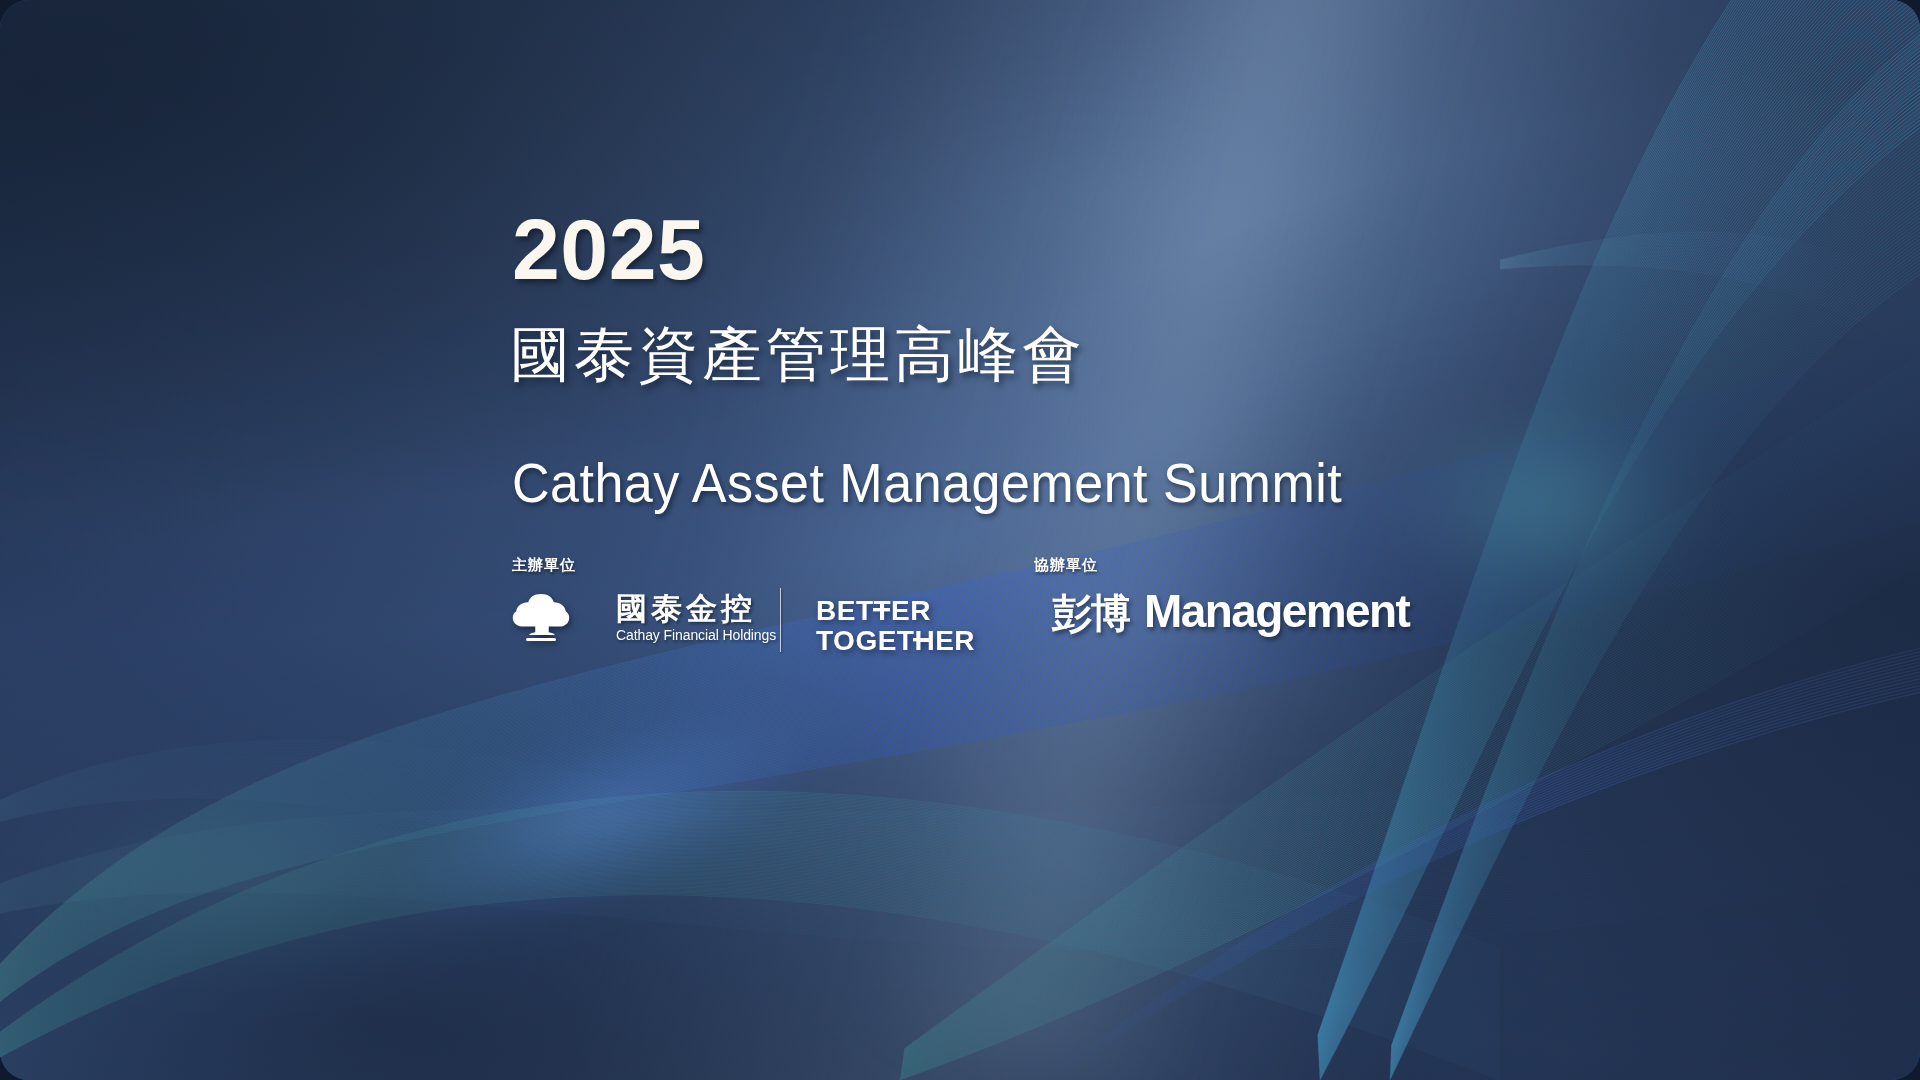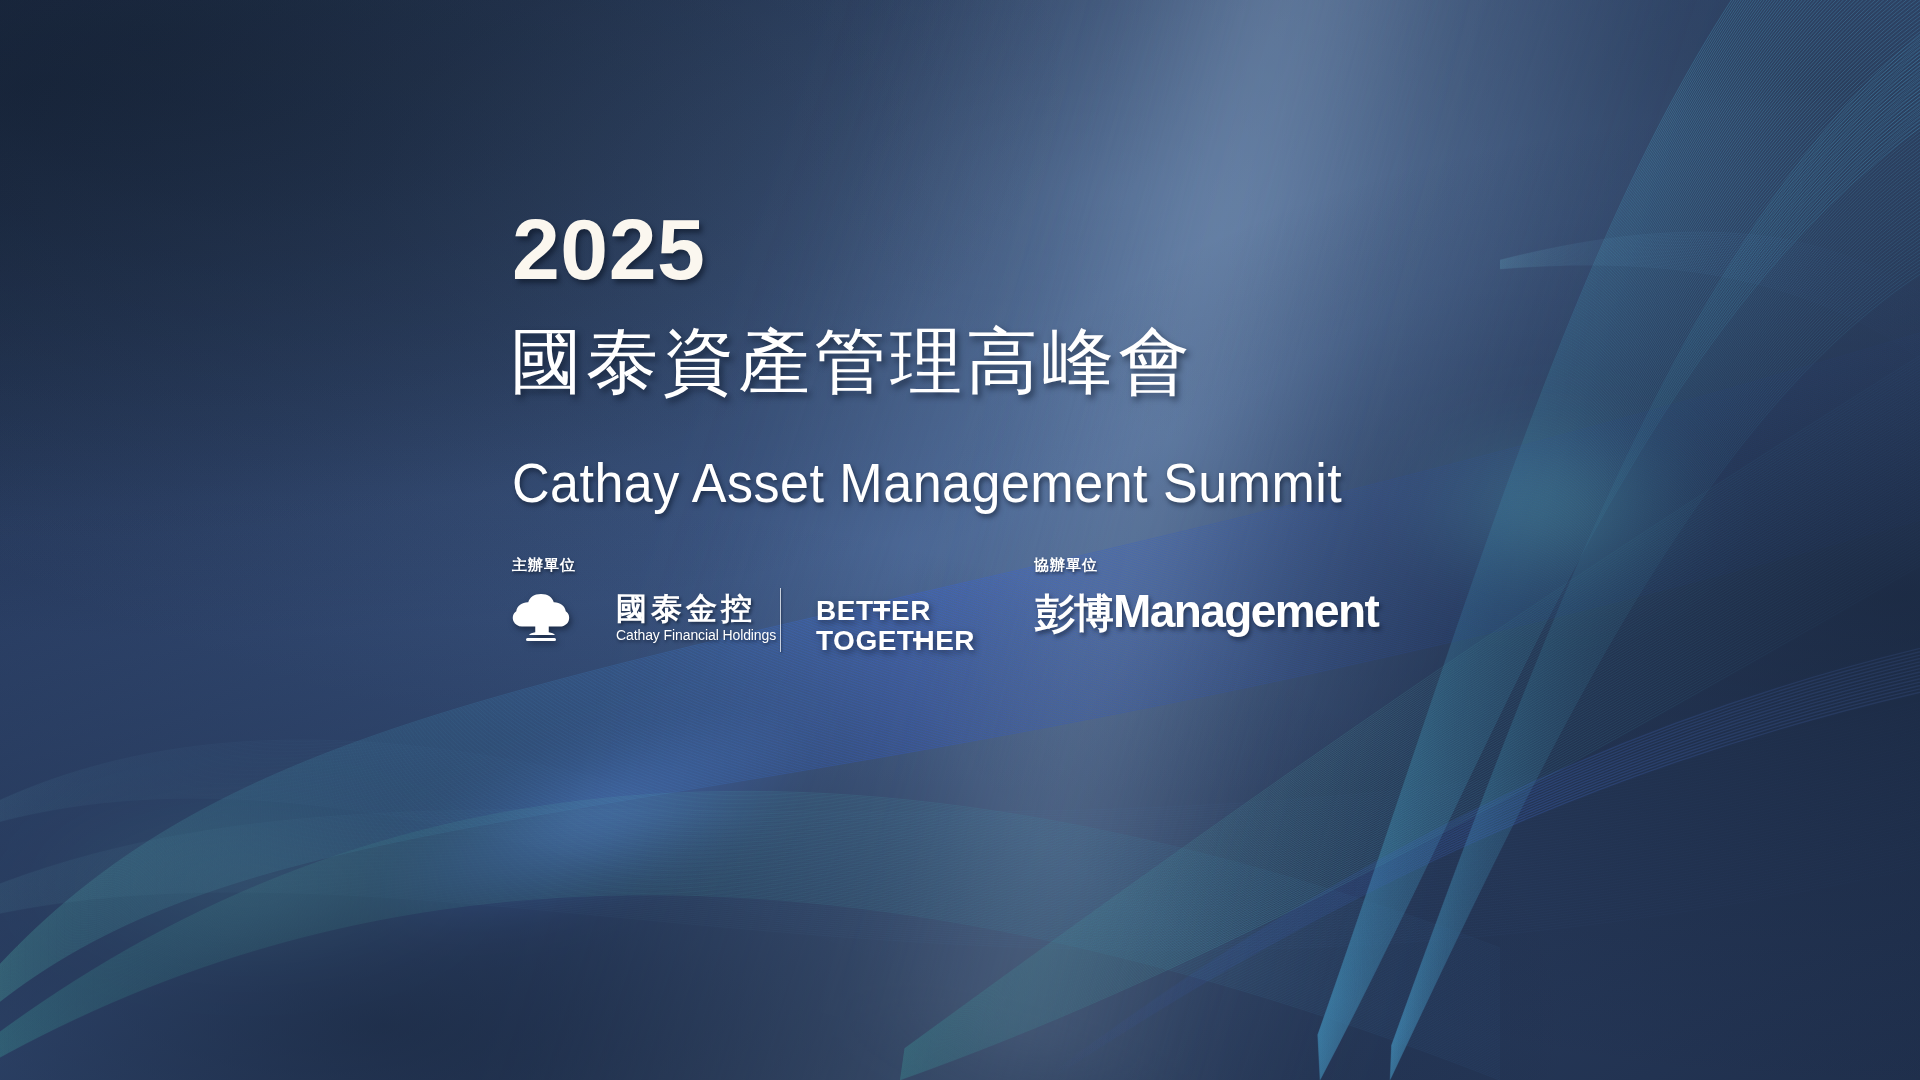--- a/index.html
+++ b/index.html
@@ -7,20 +7,21 @@
     padding: 0;
     background: #0f1a2c;
   }
   #stage {
     position: relative;
     width: 1920px;
     height: 1080px;
     overflow: hidden;
     font-family: "Liberation Sans", "DejaVu Sans", sans-serif;
     background: #1d4ed8;
+    border-radius: 29px;
   }
 
   
   .bg-base {
     position: absolute;
     inset: 0;
     background:
       radial-gradient(120% 90% at 58% 18%, rgba(120,155,200,0.30) 0%, rgba(120,155,200,0.10) 32%, rgba(0,0,0,0) 62%),
       radial-gradient(90% 70% at 95% 8%, rgba(30,46,72,0.85) 0%, rgba(0,0,0,0) 60%),
       radial-gradient(130% 100% at 8% 4%, rgba(24,38,60,0.95) 0%, rgba(0,0,0,0) 55%),
@@ -109,21 +110,21 @@
     font-weight: 700;
     letter-spacing: 0.5px;
     color: #fbf7ef;
     line-height: 1;
     text-shadow: 3px 4px 5px rgba(10,18,34,0.55);
   }
   .title-cn {
     position: absolute;
     top: 325px;
     left: -2px;
-    font-size: 72px;
+    font-size: 60px;
     font-weight: 500;
     letter-spacing: 4px;
     color: #ffffff;
     line-height: 1;
     white-space: nowrap;
     text-shadow: 3px 4px 6px rgba(8,16,32,0.55);
   }
   .title-en {
     position: absolute;
     top: 455px;
@@ -211,25 +212,25 @@
 
   .better-together {
     position: absolute;
     left: 304px;
     top: 3px;
     filter: drop-shadow(2px 3px 3px rgba(8,16,32,0.5));
   }
 
   .bloomberg {
     position: absolute;
-    left: 523px;
+    left: 540px;
     top: -4px;
     display: flex;
     align-items: baseline;
-    gap: 0;
+    gap: 14px;
   }
   .bb-cn {
     font-size: 40px;
     font-weight: 700;
     letter-spacing: -1px;
     color: #fff;
     line-height: 1;
     text-shadow: 2px 3px 4px rgba(8,16,32,0.5);
   }
   .bb-en {

